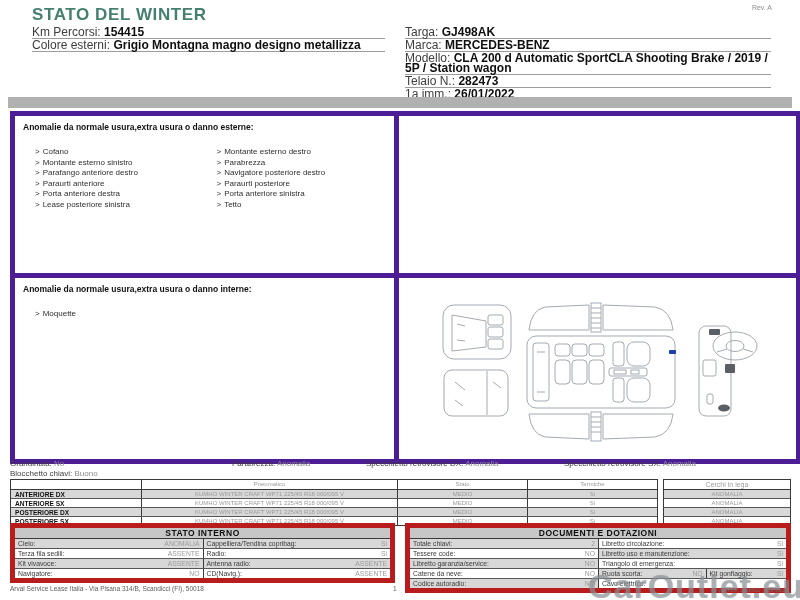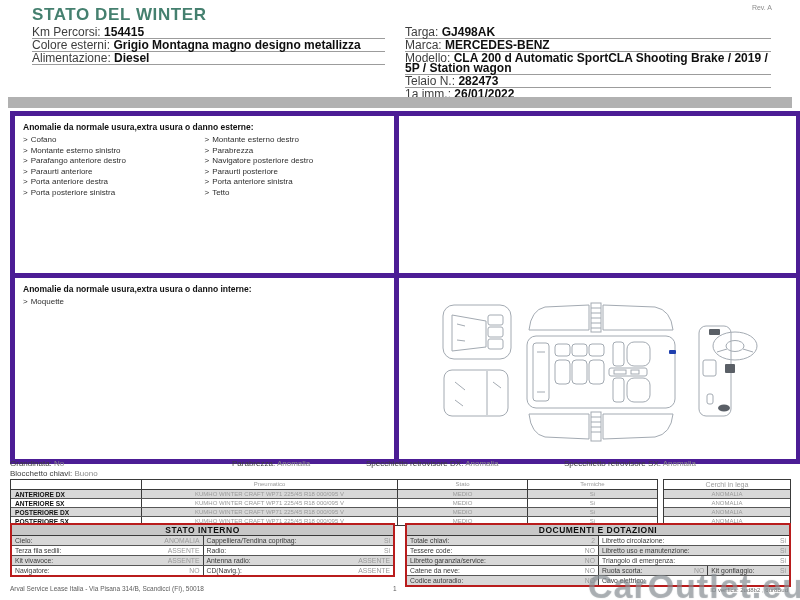--- a/index.html
+++ b/index.html
@@ -23,21 +23,21 @@
 
   
   .box{position:absolute;border:5px solid #4c1d95;background:#fff;}
   .box-ext-l{left:10px;top:111px;width:379px;height:157px;}
   .box-ext-r{left:394px;top:111px;width:397px;height:157px;}
   .box-int-l{left:10px;top:273px;width:379px;height:181px;}
   .box-int-r{left:394px;top:273px;width:397px;height:181px;}
   .box-heading{padding:6px 8px 2px 8px;font-size:8.5px;font-weight:bold;color:#111;}
   .anomaly-cols{display:flex;padding:1px 8px;}
   .anomaly-col{width:50%;}
-  .anomaly-col ul{margin:0;padding:0;list-style:none;}
+  .anomaly-col ul{margin:12px;padding:0;list-style:none;}
   .anomaly-col li{font-size:8px;line-height:10.5px;color:#2e2e2e;}
   .bullet{margin-right:3px;color:#2e2e2e;}
 
   
   .diagram{position:absolute;left:42px;top:24px;}
 
   
   .status-area{position:absolute;left:10px;top:459px;width:782px;font-size:8px;line-height:10px;}
   .status-item{position:absolute;white-space:nowrap;}
   .st-label{color:#3d3d3d;}
@@ -61,21 +61,21 @@
   .t-cell{box-sizing:border-box;overflow:hidden;white-space:nowrap;}
   .t-c1{width:130px;padding-left:4px;font-size:6.6px;font-weight:bold;color:#111;}
   .t-c2{width:256px;text-align:center;font-size:6px;color:#9a9a9a;border-left:1px solid #3a3a3a;height:100%;line-height:8px;}
   .t-c3{width:130px;text-align:center;font-size:6px;color:#9a9a9a;border-left:1px solid #3a3a3a;height:100%;line-height:8px;}
   .t-c4{width:130px;text-align:center;font-size:6px;color:#9a9a9a;border-left:1px solid #3a3a3a;height:100%;line-height:8px;}
   .t-hcell{text-align:center;height:100%;line-height:9px;}
   .cerchi-table .t-cell{width:100%;text-align:center;font-size:6px;color:#9a9a9a;line-height:8px;}
   .cerchi-table .t-hcell{font-size:7px;color:#9b9b9b;line-height:9px;}
 
   
-  .info-table{position:absolute;top:523px;border:2px solid #b91c1c;box-sizing:border-box;background:#fff;}
+  .info-table{position:absolute;top:523px;border:5px solid #b91c1c;box-sizing:border-box;background:#fff;}
   .si-table{left:10px;width:385px;}
   .doc-table{left:405px;width:386px;}
   .info-title{height:10px;background:#c7c7c7;border-bottom:1px solid #3a3a3a;
               text-align:center;font-size:8.5px;font-weight:bold;color:#0d0d0d;line-height:10px;letter-spacing:0.5px;}
   .i-row{display:flex;height:9px;}
   .i-row + .i-row{border-top:1px solid #565656;}
   .i-cell{display:flex;justify-content:space-between;align-items:center;
           box-sizing:border-box;padding:0 3px;overflow:hidden;white-space:nowrap;}
   .i-left{width:50%;}
   .i-right{width:50%;border-left:1px solid #3a3a3a;}
@@ -106,24 +106,20 @@
 
   <div class="kv-block kv-left">
     <div class="kv-row">
       <span class="kv-label">Km Percorsi:</span>
       <span class="kv-value">154415</span>
     </div>
     <div class="kv-row">
       <span class="kv-label">Colore esterni:</span>
       <span class="kv-value">Grigio Montagna magno designo metallizza</span>
     </div>
-    <div class="kv-row">
-      <span class="kv-label">Alimentazione:</span>
-      <span class="kv-value">Diesel</span>
-    </div>
   </div>
 
   <div class="kv-block kv-right">
     <div class="kv-row">
       <span class="kv-label">Targa:</span>
       <span class="kv-value">GJ498AK</span>
     </div>
     <div class="kv-row">
       <span class="kv-label">Marca:</span>
       <span class="kv-value">MERCEDES-BENZ</span>
@@ -147,21 +143,21 @@
   <div class="box box-ext-l">
     <div class="box-heading">Anomalie da normale usura,extra usura o danno esterne:</div>
     <div class="anomaly-cols">
       <div class="anomaly-col">
         <ul>
           <li><span class="bullet">&gt;</span><span>Cofano</span></li>
           <li><span class="bullet">&gt;</span><span>Montante esterno sinistro</span></li>
           <li><span class="bullet">&gt;</span><span>Parafango anteriore destro</span></li>
           <li><span class="bullet">&gt;</span><span>Paraurti anteriore</span></li>
           <li><span class="bullet">&gt;</span><span>Porta anteriore destra</span></li>
-          <li><span class="bullet">&gt;</span><span>Porta posteriore sinistra</span></li>
+          <li><span class="bullet">&gt;</span><span>Lease posteriore sinistra</span></li>
         </ul>
       </div>
       <div class="anomaly-col">
         <ul>
           <li><span class="bullet">&gt;</span><span>Montante esterno destro</span></li>
           <li><span class="bullet">&gt;</span><span>Parabrezza</span></li>
           <li><span class="bullet">&gt;</span><span>Navigatore posteriore destro</span></li>
           <li><span class="bullet">&gt;</span><span>Paraurti posteriore</span></li>
           <li><span class="bullet">&gt;</span><span>Porta anteriore sinistra</span></li>
           <li><span class="bullet">&gt;</span><span>Tetto</span></li>

